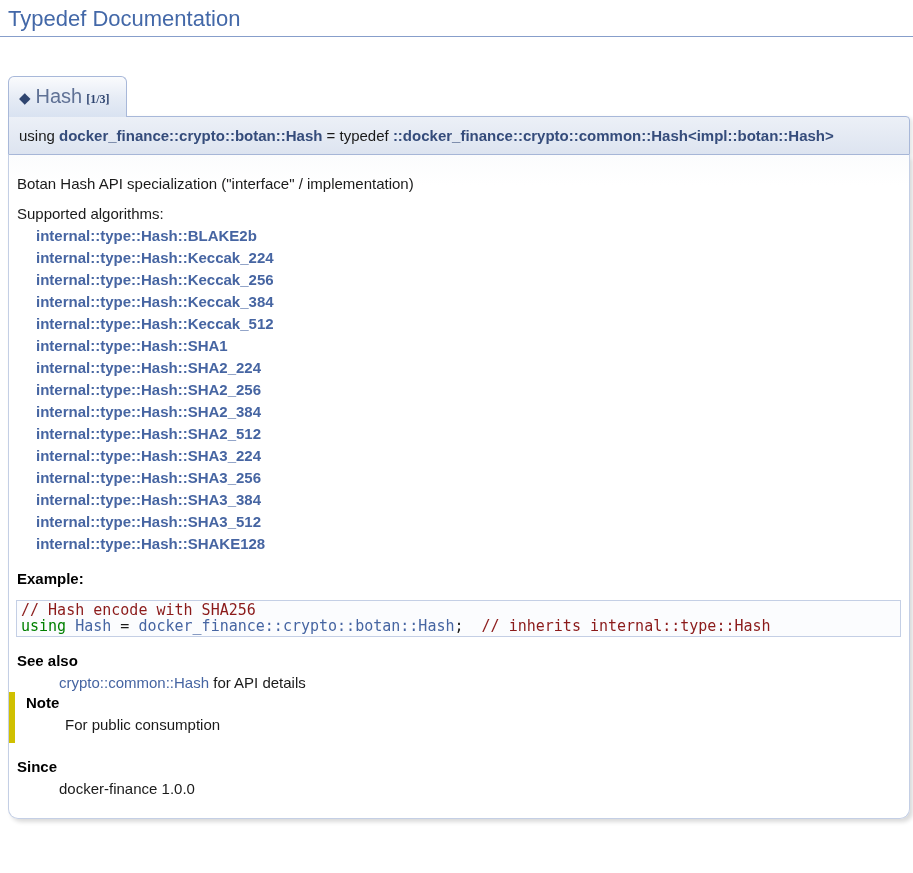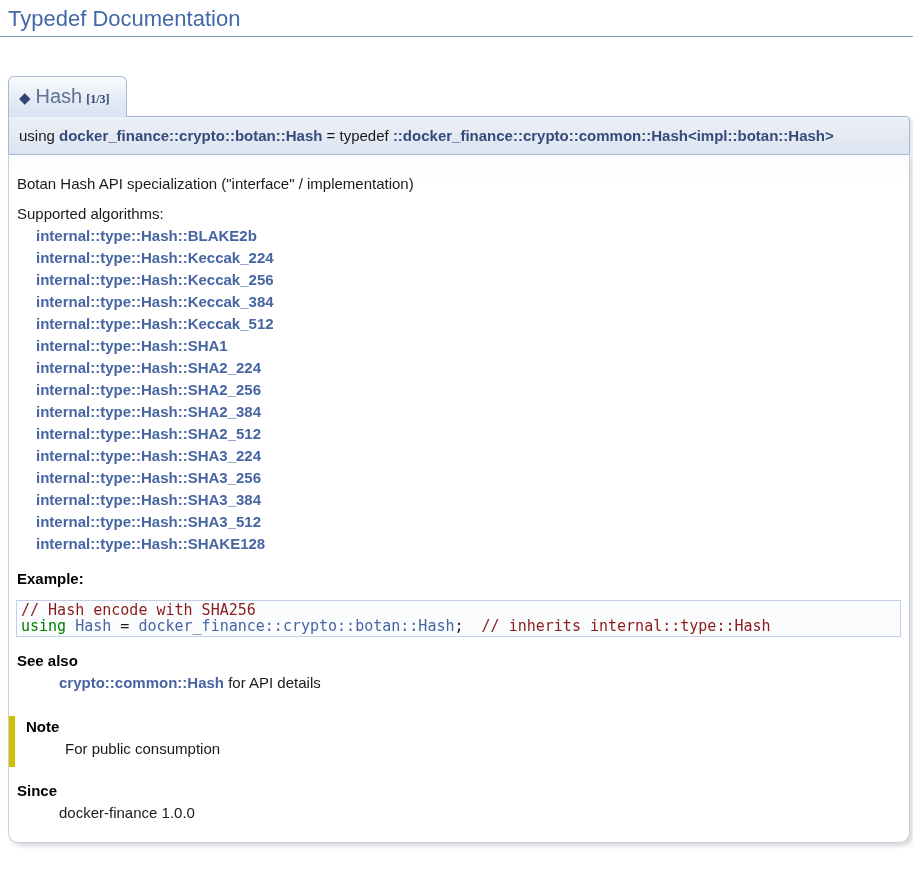--- a/index.html
+++ b/index.html
@@ -65,29 +65,29 @@
   a.el {
     display: block; width: -moz-fit-content; width: fit-content;
     color: #4665A2; font-weight: bold; text-decoration: none;
     line-height: 22px; cursor: pointer;
   }
 
   dl.section { margin: 14px 0 0 0; }
   dl.section dt { font-weight: bold; color: #000; line-height: 19px; }
   dl.section dd { margin: 3px 0 0 42px; line-height: 19px; }
   dl.section.see dd a.el-inline {
-    display: inline; color: #4665A2; font-weight: bold;
+    display: inline; color: #4665A2; font-weight: normal;
     text-decoration: none; cursor: pointer;
   }
   dl.section.see dd { white-space: pre-wrap; }
 
   dl.note {
     margin-left: -8px; padding: 1px 0 9px 4px;
     border-left: 6px solid #D0C000;
-    margin-top: 24px;
+    margin-top: 0;
   }
   dl.note dt { padding-left: 7px; }
   dl.note dd { margin-left: 46px; }
   dl.since { margin-top: 14px; }
 
   
   .fragment {
     margin: 12px 0 0 -1px;
     border: 1px solid #C4CFE5;
     background: #FBFCFE;

